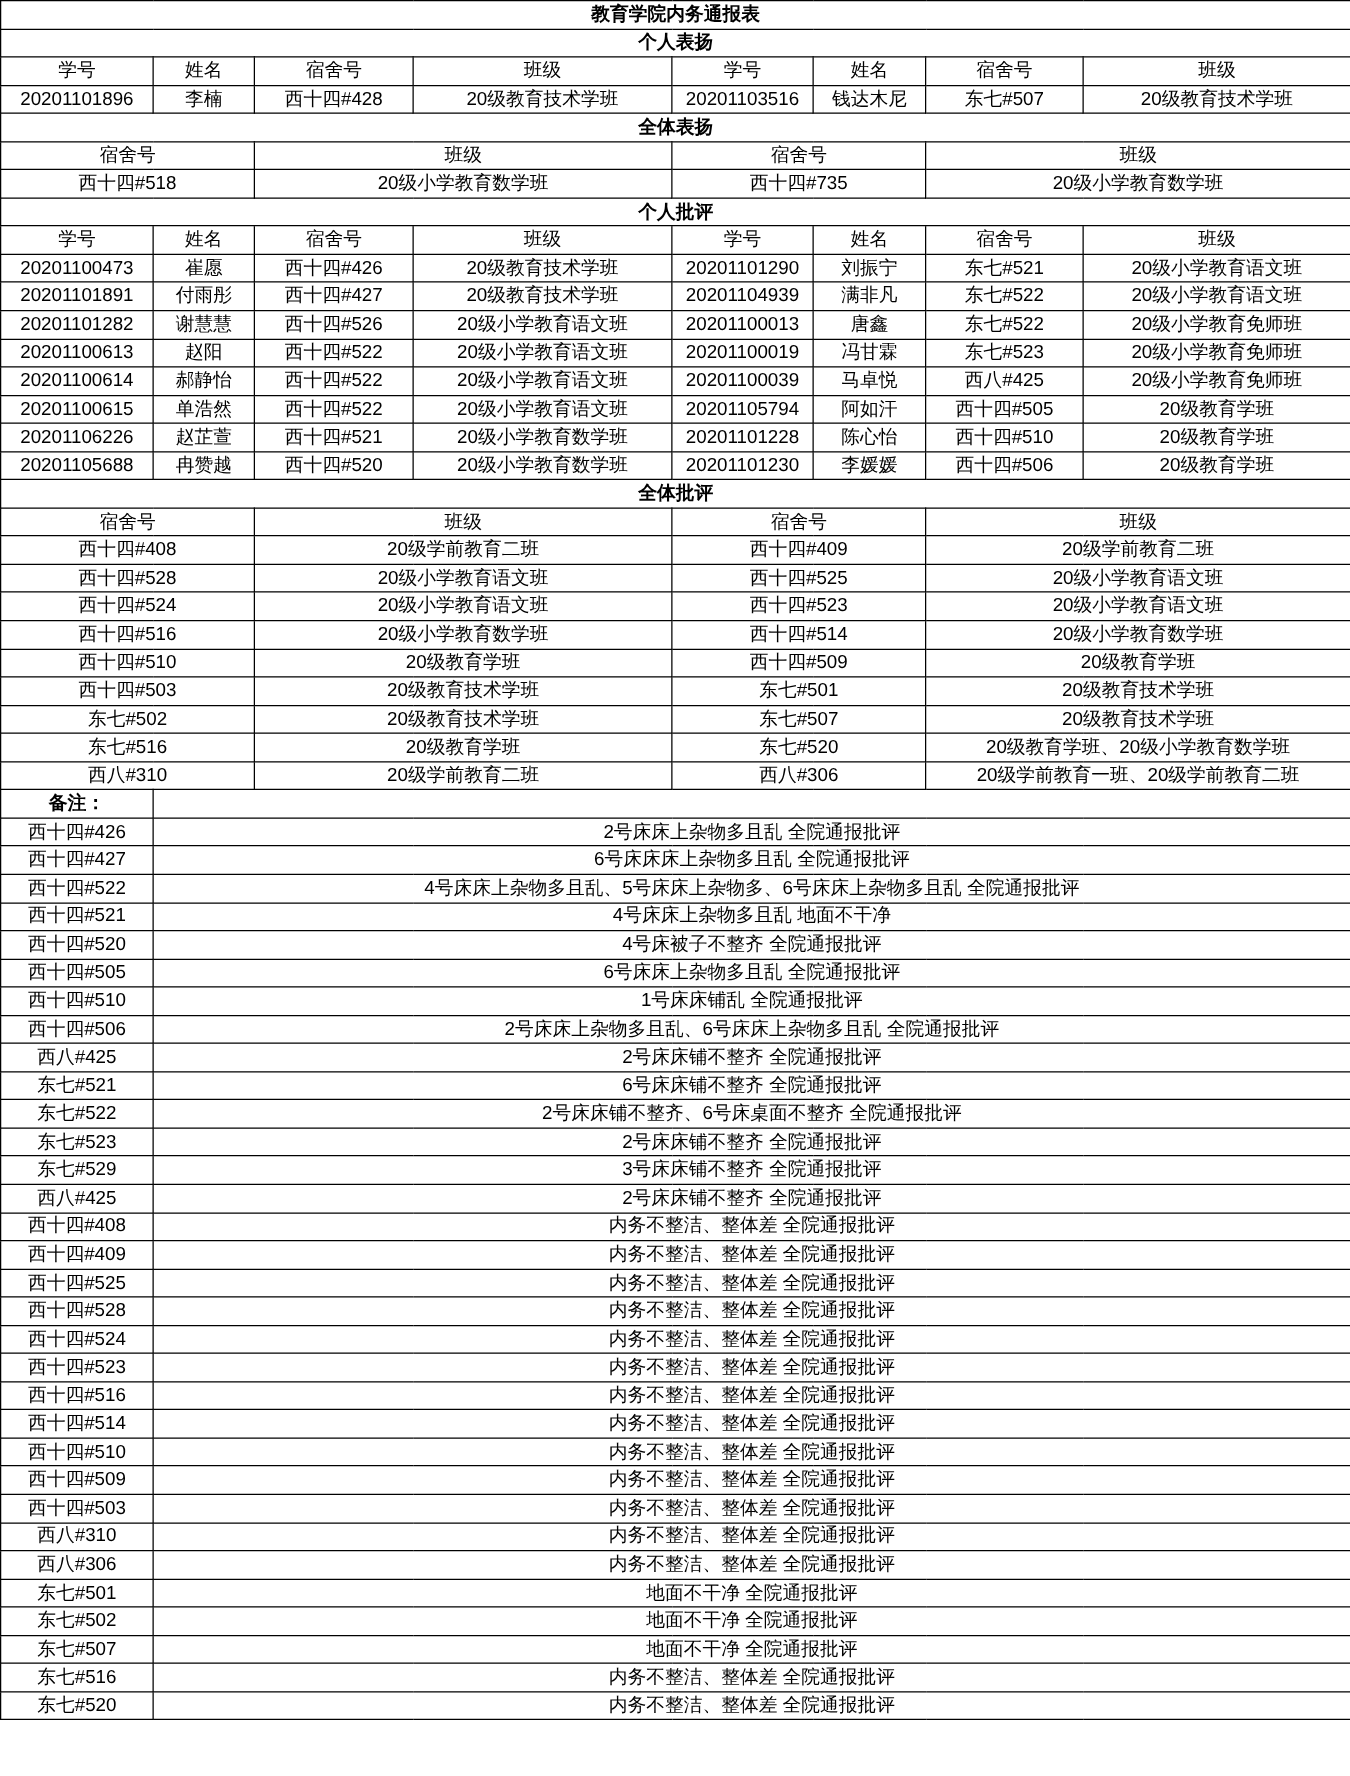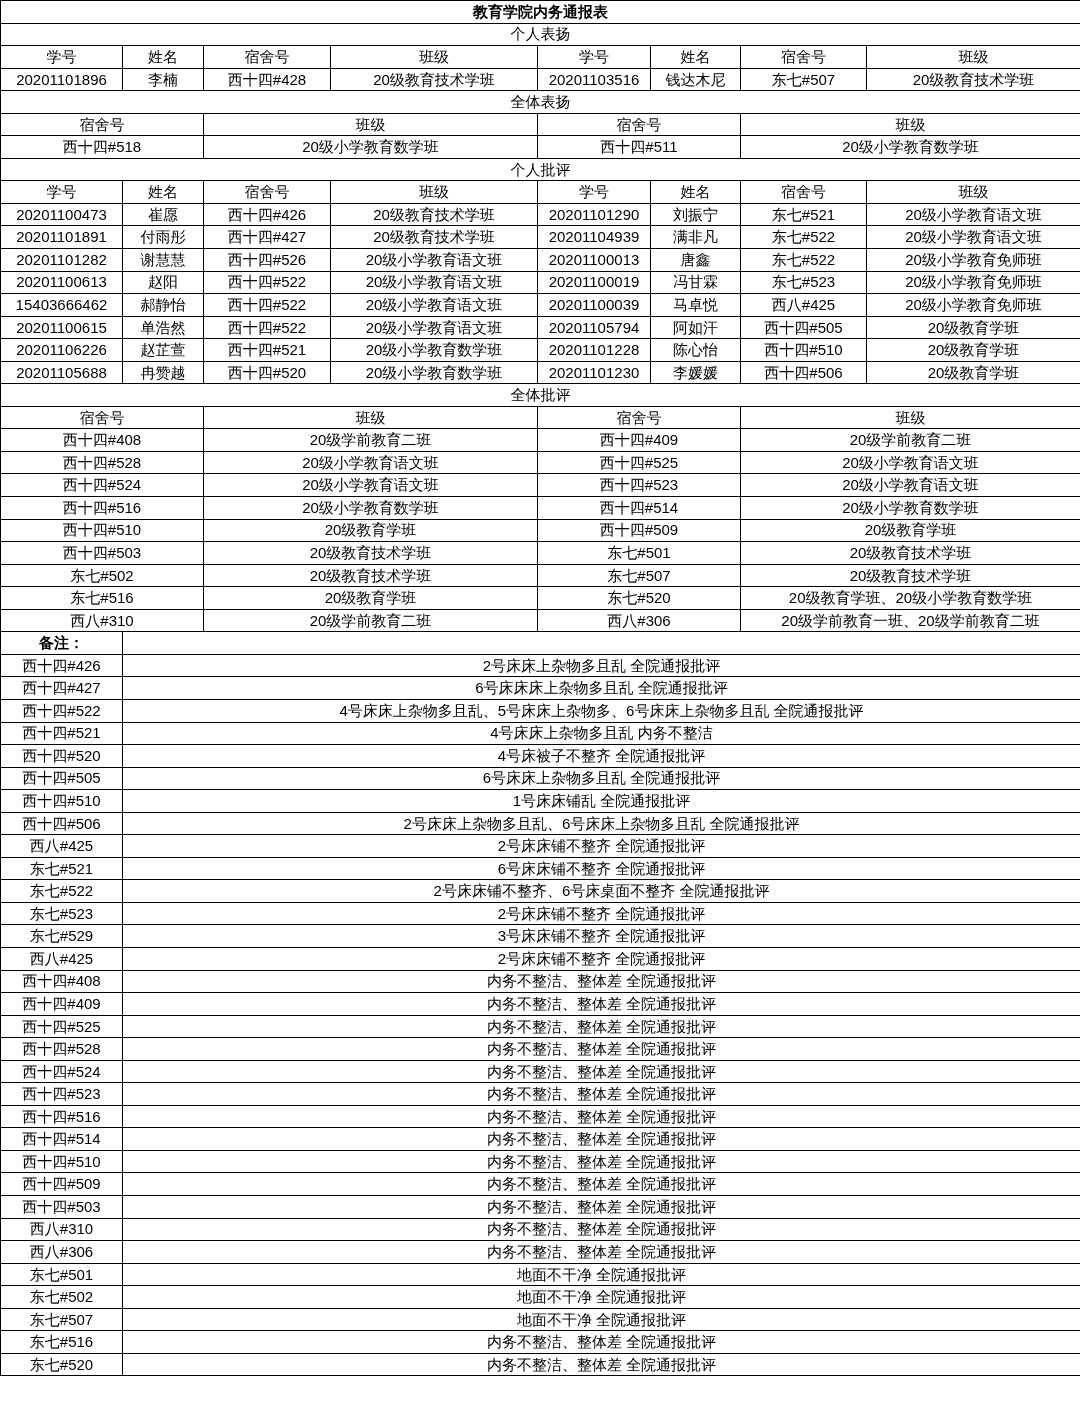--- a/index.html
+++ b/index.html
@@ -20,21 +20,21 @@
     height: 22.55px;
     font-size: 15px;
     line-height: 1.05;
     text-align: center;
     vertical-align: middle;
     padding: 0 2px;
     overflow: hidden;
     white-space: nowrap;
   }
   td.title-cell   { font-weight: bold; font-size: 15px; }
-  td.section-cell { font-weight: normal; font-size: 15px; }
+  td.section-cell { font-weight: bold; font-size: 15px; }
   td.remark-label { font-weight: bold; text-align: left; padding-left: 4px; }
   td.left         { text-align: left; padding-left: 4px; }
 </style>
 </head>
 <body>
 
 <table class="report">
   <colgroup>
     <col style="width:122px">
       <col style="width:81px">
@@ -77,21 +77,21 @@
       </tr>
       <tr>
         <td colspan="2">宿舍号</td>
         <td colspan="2">班级</td>
         <td colspan="2">宿舍号</td>
         <td colspan="2">班级</td>
       </tr>
       <tr>
         <td colspan="2">西十四#518</td>
         <td colspan="2">20级小学教育数学班</td>
-        <td colspan="2">西十四#511</td>
+        <td colspan="2">西十四#735</td>
         <td colspan="2">20级小学教育数学班</td>
       </tr>
       <tr>
         <td colspan="8" class="section-cell">个人批评</td>
       </tr>
       <tr>
         <td colspan="1">学号</td>
         <td colspan="1">姓名</td>
         <td colspan="1">宿舍号</td>
         <td colspan="1">班级</td>
@@ -134,21 +134,21 @@
         <td colspan="1">20201100613</td>
         <td colspan="1">赵阳</td>
         <td colspan="1">西十四#522</td>
         <td colspan="1">20级小学教育语文班</td>
         <td colspan="1">20201100019</td>
         <td colspan="1">冯甘霖</td>
         <td colspan="1">东七#523</td>
         <td colspan="1">20级小学教育免师班</td>
       </tr>
       <tr>
-        <td colspan="1">15403666462</td>
+        <td colspan="1">20201100614</td>
         <td colspan="1">郝静怡</td>
         <td colspan="1">西十四#522</td>
         <td colspan="1">20级小学教育语文班</td>
         <td colspan="1">20201100039</td>
         <td colspan="1">马卓悦</td>
         <td colspan="1">西八#425</td>
         <td colspan="1">20级小学教育免师班</td>
       </tr>
       <tr>
         <td colspan="1">20201100615</td>
@@ -254,21 +254,21 @@
       <tr>
         <td colspan="1" class="left">西十四#427</td>
         <td colspan="7" class="left">6号床床床上杂物多且乱 全院通报批评</td>
       </tr>
       <tr>
         <td colspan="1" class="left">西十四#522</td>
         <td colspan="7" class="left">4号床床上杂物多且乱、5号床床上杂物多、6号床床上杂物多且乱 全院通报批评</td>
       </tr>
       <tr>
         <td colspan="1" class="left">西十四#521</td>
-        <td colspan="7" class="left">4号床床上杂物多且乱 内务不整洁</td>
+        <td colspan="7" class="left">4号床床上杂物多且乱 地面不干净</td>
       </tr>
       <tr>
         <td colspan="1" class="left">西十四#520</td>
         <td colspan="7" class="left">4号床被子不整齐 全院通报批评</td>
       </tr>
       <tr>
         <td colspan="1" class="left">西十四#505</td>
         <td colspan="7" class="left">6号床床上杂物多且乱 全院通报批评</td>
       </tr>
       <tr>

